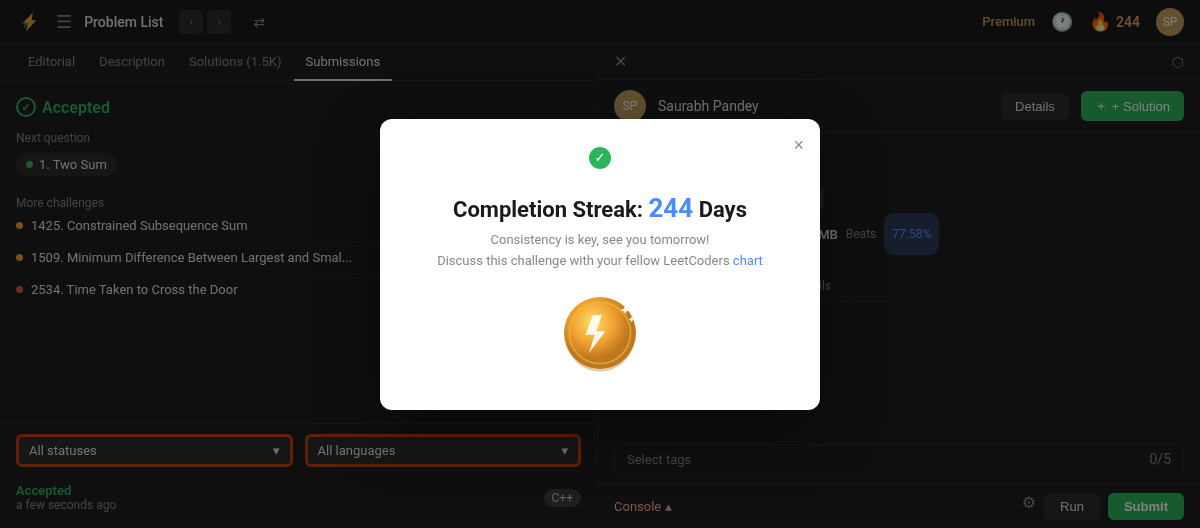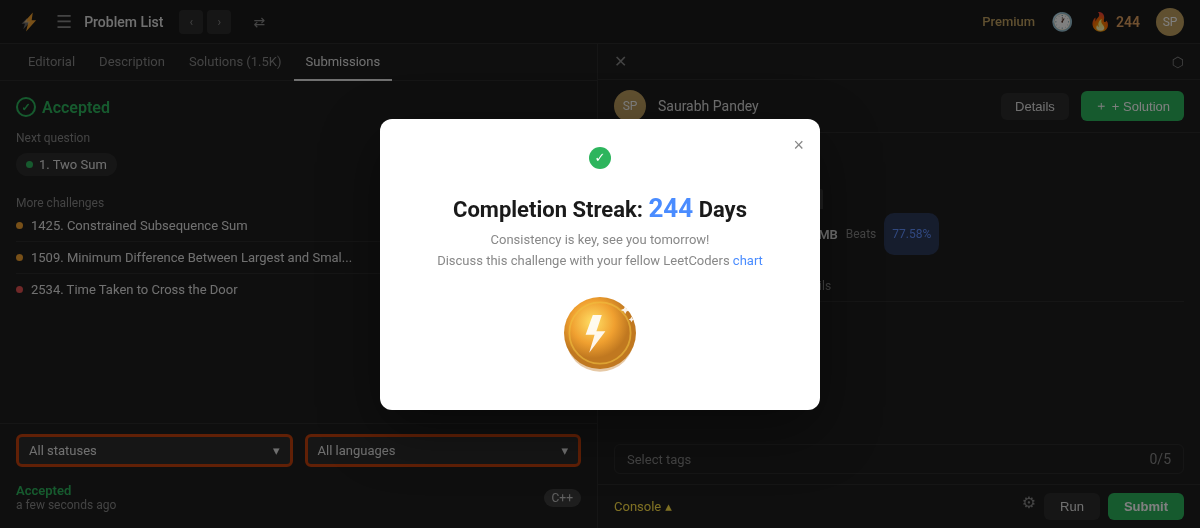--- a/index.html
+++ b/index.html
@@ -398,21 +398,21 @@
     .console-bar {
       display: flex;
       align-items: center;
       padding: 8px 16px;
       border-top: 1px solid #2d2d2d;
       gap: 8px;
       background: #1e1e1e;
       margin-top: auto;
     }
     .console-label {
-      color: #fde047;
+      color: #fca5a5;
       font-size: 13px;
       display: flex;
       align-items: center;
       gap: 4px;
     }
     .console-right {
       margin-left: auto;
       display: flex;
       gap: 8px;
     }

